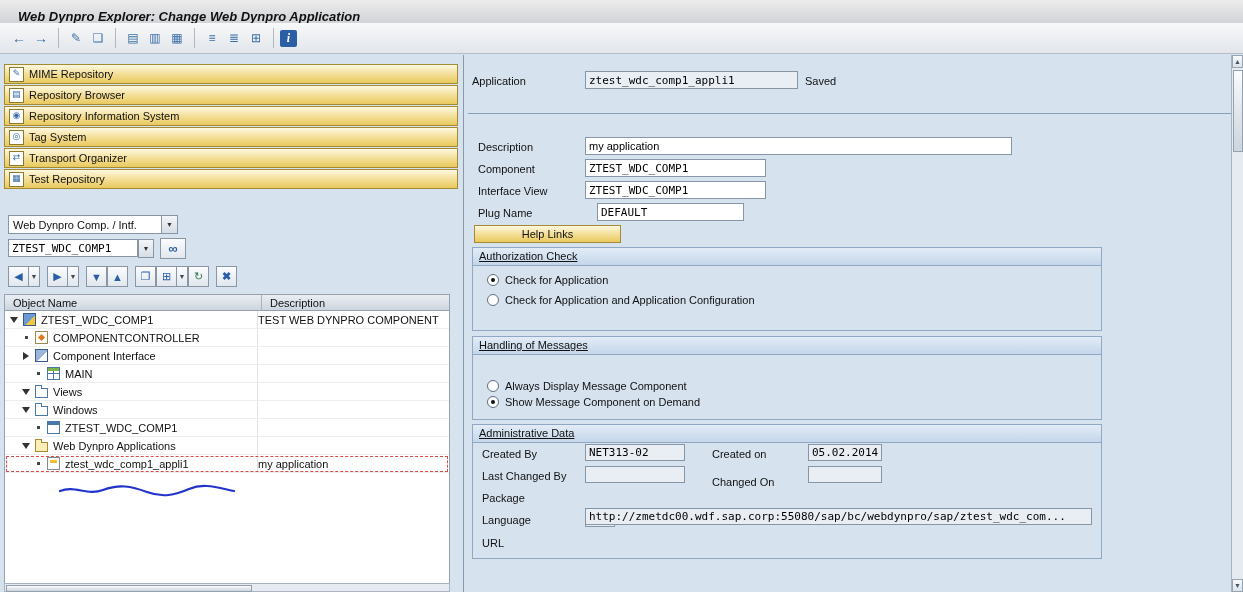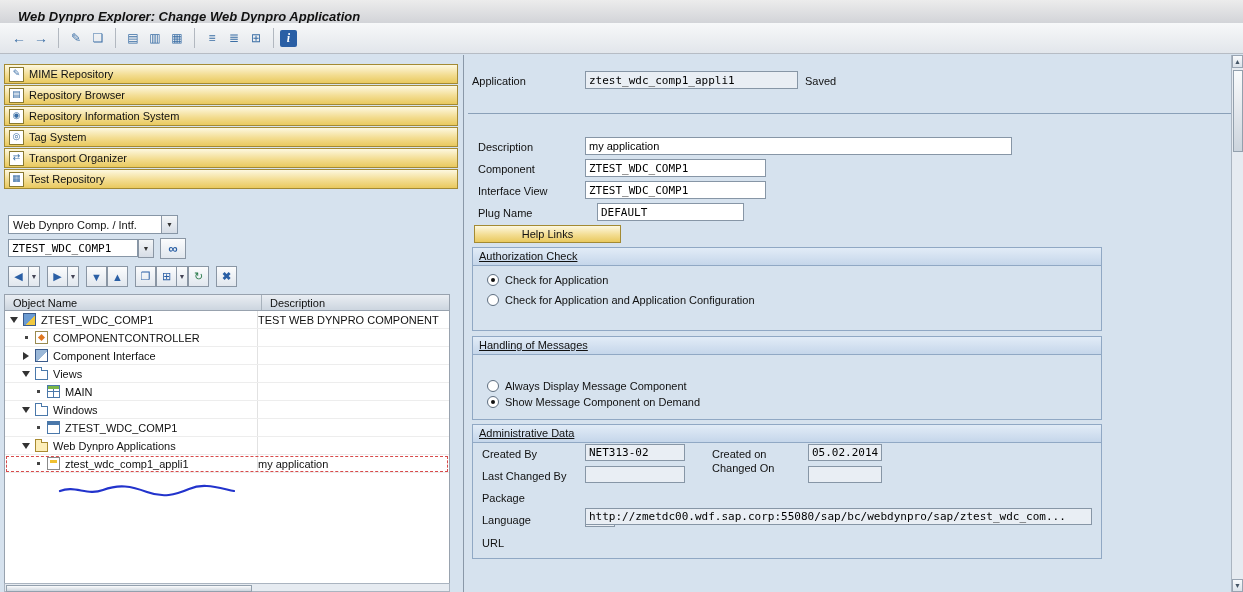--- a/index.html
+++ b/index.html
@@ -225,33 +225,33 @@
       <div class="cell desc"></div>
     </div>
     <div class="tree-row lvl1">
       <div class="cell name">
         <span class="exp exp-closed"></span>
         <span class="tic tic-interface"></span>
         <span>Component Interface</span>
       </div>
       <div class="cell desc"></div>
     </div>
+    <div class="tree-row lvl2">
+      <div class="cell name">
+        <span class="exp exp-leaf"></span>
+        <span class="tic tic-view"></span>
+        <span>MAIN</span>
+      </div>
+      <div class="cell desc"></div>
+    </div>
     <div class="tree-row lvl1">
       <div class="cell name">
         <span class="exp exp-open"></span>
         <span class="tic tic-folder"></span>
         <span>Views</span>
-      </div>
-      <div class="cell desc"></div>
-    </div>
-    <div class="tree-row lvl2">
-      <div class="cell name">
-        <span class="exp exp-leaf"></span>
-        <span class="tic tic-view"></span>
-        <span>MAIN</span>
       </div>
       <div class="cell desc"></div>
     </div>
     <div class="tree-row lvl1">
       <div class="cell name">
         <span class="exp exp-open"></span>
         <span class="tic tic-folder"></span>
         <span>Windows</span>
       </div>
       <div class="cell desc"></div>
@@ -339,21 +339,21 @@
   <div class="group" style="left:472px;top:424px;width:630px;height:135px;">
     <div class="group-title">Administrative Data</div>
   </div>
   <span class="lbl" style="left:482px;top:448px;">Created By</span>
   <input class="abs fld mono ro" style="left: 585px; top: 444px; width: 100px; height: 17px;" readonly="" value="NET313-02">
   <span class="lbl" style="left:712px;top:448px;">Created on</span>
   <input class="abs fld mono ro" style="left: 808px; top: 444px; width: 74px; height: 17px;" readonly="" value="05.02.2014">
 
   <span class="lbl" style="left:482px;top:470px;">Last Changed By</span>
   <input class="abs fld mono ro" style="left: 585px; top: 466px; width: 100px; height: 17px;" readonly="" value="">
-  <span class="lbl" style="left:712px;top:462px;">Changed On</span>
+  <span class="lbl" style="left:712px;top:476px;">Changed On</span>
   <input class="abs fld mono ro" style="left: 808px; top: 466px; width: 74px; height: 17px;" readonly="" value="">
 
   <span class="lbl" style="left:482px;top:492px;">Package</span>
 
   <span class="lbl" style="left:482px;top:514px;">Language</span>
   <input class="abs fld mono ro" style="left: 585px; top: 510px; width: 30px; height: 17px;" readonly="" value="EN">
 
   <span class="lbl" style="left:482px;top:537px;">URL</span>
   <input class="abs fld mono ro" style="left: 585px; top: 508px; width: 507px; height: 17px;" readonly="" value="http://zmetdc00.wdf.sap.corp:55080/sap/bc/webdynpro/sap/ztest_wdc_com...">
 

